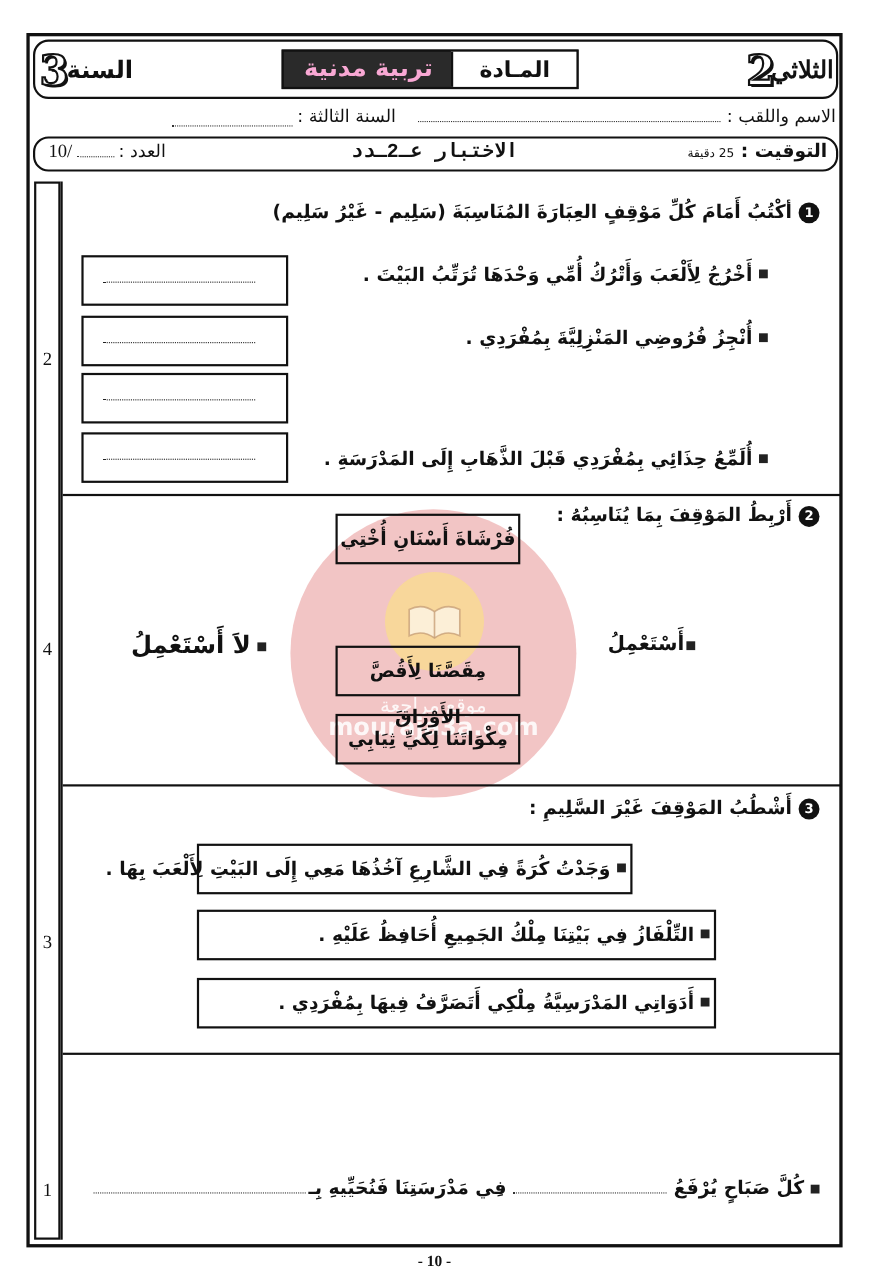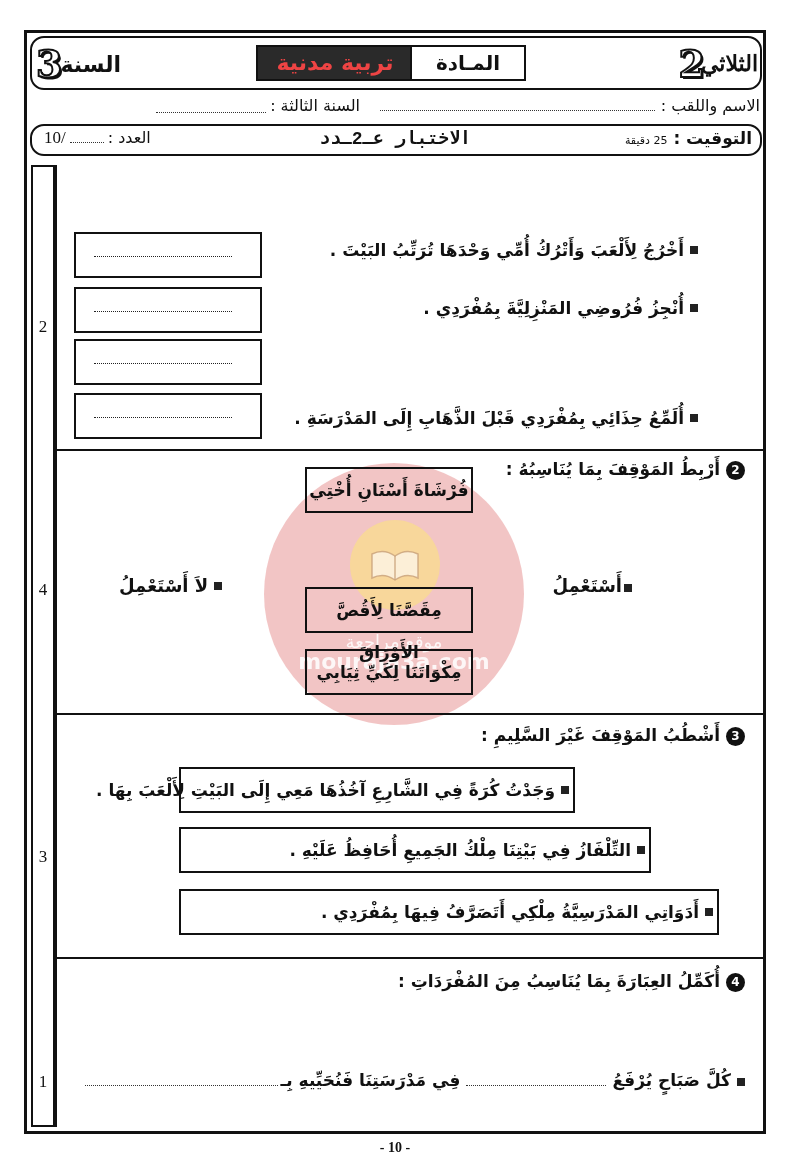--- a/index.html
+++ b/index.html
@@ -7,21 +7,21 @@
          font-family:"DejaVu Serif", serif; color:#111; }
   .abs { position:absolute; }
   .outer { left:24px; top:30px; width:742px; height:1104px; border:3px solid #111; box-sizing:border-box; }
   .hdr-box { border:2px solid #111; border-radius:14px; box-sizing:border-box; }
   .rtl { direction:rtl; }
   .big-digit { font-family:"DejaVu Serif", serif; font-weight:bold; font-size:38px; line-height:38px;
                color:#fff; -webkit-text-stroke:2px #111; text-shadow:2px 2px 0 #111; }
   .subject-box { left:256px; top:45px; width:270px; height:36px; background:#2a2a2a; border:2px solid #111; box-sizing:border-box; }
   .subject-label { position:absolute; right:0; top:0; width:112px; height:32px; background:#fff; border-left:2px solid #111;
                    font-family:"DejaVu Sans", sans-serif; font-weight:bold; font-size:20px; line-height:32px; text-align:center; }
-  .subject-name { position:absolute; left:0; top:0; width:154px; height:32px; color:#ef4444;
+  .subject-name { position:absolute; left:0; top:0; width:154px; height:32px; color:#f9a8d4;
                   font-family:"DejaVu Sans", sans-serif; font-weight:bold; font-size:22px; line-height:32px; text-align:center; }
   .t16 { font-size:16px; font-family:"DejaVu Sans", sans-serif; }
   .dots { border-bottom:1px dotted #333; display:inline-block; }
   .score-col { left:31px; top:165px; width:24px; height:962px; border:2px solid #111; box-sizing:border-box; }
   .score { position:absolute; left:0; width:20px; text-align:center; font-size:17px; font-family:"Liberation Serif", serif; }
   .content { left:55px; top:165px; width:708px; height:962px; border-left:2px solid #111; box-sizing:border-box; }
   .divider { position:absolute; left:0; width:708px; height:0; border-top:2px solid #111; }
   .q-title { position:absolute; right:18px; font-family:"DejaVu Sans", sans-serif; font-weight:bold; font-size:17px; direction:rtl; white-space:nowrap; }
   .qnum { display:inline-block; width:19px; height:19px; border-radius:50%; background:#111; color:#fff; font-size:12px;
           line-height:19px; text-align:center; margin-left:6px; vertical-align:1px; }
@@ -57,21 +57,21 @@
 
 <div class="abs rtl" style="left:38px;top:42px;height:44px;display:flex;align-items:center;">
   <span style="font-family:'DejaVu Sans',sans-serif;font-weight:bold;font-size:22px;">السنة</span>
   <span class="big-digit" style="margin:0 -2px;">3</span>
 </div>
 
 <div class="abs rtl t16" style="right:30px;top:96px;width:380px;display:flex;align-items:baseline;">
   <span>الاسم واللقب :</span>
   <span class="dots" style="flex:1;margin-right:6px;height:14px;"></span>
 </div>
-<div class="abs rtl t16" style="left:30px;top:96px;width:330px;display:flex;align-items:center;">
+<div class="abs rtl t16" style="left:30px;top:96px;width:330px;display:flex;align-items:flex-end;">
   <span>السنة الثالثة :</span>
   <span class="dots" style="width:110px;margin-right:4px;height:14px;"></span>
 </div>
 
 <div class="abs hdr-box" style="left:30px;top:124px;width:732px;height:32px;"></div>
 <div class="abs rtl" style="right:38px;top:128px;display:flex;align-items:baseline;gap:6px;">
   <span style="font-family:'DejaVu Sans',sans-serif;font-weight:bold;font-size:17px;text-align:right;">التوقيت :</span>
   <span style="font-family:'DejaVu Sans',sans-serif;font-size:11px;">25 دقيقة</span>
 </div>
 <div class="abs rtl" style="left:300px;top:127px;width:190px;text-align:center;font-family:Liberation Mono, monospace;font-weight:bold;font-size:18px;">الاختبار عـ2ـدد</div>
@@ -94,20 +94,23 @@
 </div>
 <div class="abs wm-inner">
   <svg width="90" height="90" viewBox="0 0 90 90">
     <path d="M22 58 L22 34 Q34 28 45 36 Q56 28 68 34 L68 58 Q56 52 45 60 Q34 52 22 58 Z" fill="rgba(255,255,255,0.6)" stroke="rgba(200,160,120,0.8)" stroke-width="1.5"></path>
     <line x1="45" y1="36" x2="45" y2="60" stroke="rgba(200,160,120,0.8)" stroke-width="1.5"></line>
   </svg>
 </div>
 
 <div class="abs content">
 
+  <div class="q-title" style="top:18px;">
+    <span class="qnum">1</span><span>أكْتُبُ أَمَامَ كُلِّ مَوْقِفٍ العِبَارَةَ المُنَاسِبَةَ (سَلِيم - غَيْرُ سَلِيم)</span>
+  </div>
 
   <div class="item" style="right:65px;top:75px;"><span class="bullet"></span><span>أَخْرُجُ لِأَلْعَبَ وَأَتْرُكُ أُمِّي وَحْدَهَا تُرَتِّبُ البَيْتَ .</span></div>
   <div class="ans-box" style="top:67px;">
       <div class="dline"></div>
     </div>
 
   <div class="item" style="right:65px;top:133px;"><span class="bullet"></span><span>أُنْجِزُ فُرُوضِي المَنْزِلِيَّةَ بِمُفْرَدِي .</span></div>
   <div class="ans-box" style="top:122px;">
       <div class="dline"></div>
     </div>
@@ -123,41 +126,38 @@
 
   <div class="divider" style="top:284px;"></div>
 
   <div class="q-title" style="top:294px;">
     <span class="qnum">2</span><span>أَرْبِطُ المَوْقِفَ بِمَا يُنَاسِبُهُ :</span>
   </div>
 
   <div class="item" style="right:125px;top:412px;font-size:18px;"><span class="bullet" style="margin-left:0;margin-right:6px;"></span></div>
   <div class="item" style="right:141px;top:410px;font-size:18px;">أَسْتَعْمِلُ</div>
 
-  <div class="item" style="left:62px;top:410px;font-size:18px;"><span class="bullet"></span><span>لاَ أَسْتَعْمِلُ</span></div>
+  <div class="item" style="left:62px;top:410px;font-size:22px;"><span class="bullet"></span><span>لاَ أَسْتَعْمِلُ</span></div>
 
   <div class="match-box" style="top:302px;">فُرْشَاةَ أَسْنَانِ أُخْتِي</div>
   <div class="match-box" style="top:422px;">مِقَصَّنَا لِأَقُصَّ الأَوْرَاقَ</div>
   <div class="match-box" style="top:484px;">مِكْوَاتَنَا لِكَيِّ ثِيَابِي</div>
 
   <div class="divider" style="top:548px;"></div>
 
   <div class="q-title" style="top:560px;">
     <span class="qnum">3</span><span>أَشْطُبُ المَوْقِفَ غَيْرَ السَّلِيمِ :</span>
   </div>
 
   <div class="strike-box" style="left:122px;top:602px;width:396px;"><span class="bullet"></span><span>وَجَدْتُ كُرَةً فِي الشَّارِعِ آخُذُهَا مَعِي إِلَى البَيْتِ لِأَلْعَبَ بِهَا .</span></div>
   <div class="strike-box" style="left:122px;top:662px;width:472px;"><span class="bullet"></span><span>التِّلْفَازُ فِي بَيْتِنَا مِلْكُ الجَمِيعِ أُحَافِظُ عَلَيْهِ .</span></div>
-  <div class="strike-box" style="left:122px;top:724px;width:540px;"><span class="bullet"></span><span>أَدَوَاتِي المَدْرَسِيَّةُ مِلْكِي أَتَصَرَّفُ فِيهَا بِمُفْرَدِي .</span></div>
+  <div class="strike-box" style="left:122px;top:724px;width:472px;"><span class="bullet"></span><span>أَدَوَاتِي المَدْرَسِيَّةُ مِلْكِي أَتَصَرَّفُ فِيهَا بِمُفْرَدِي .</span></div>
 
   <div class="divider" style="top:792px;"></div>
 
-  <div class="q-title" style="top:806px;">
-    <span class="qnum">4</span><span>أُكَمِّلُ العِبَارَةَ بِمَا يُنَاسِبُ مِنَ المُفْرَدَاتِ :</span>
-  </div>
 
   <div class="item" style="right:18px;top:905px;display:flex;align-items:baseline;width:660px;">
     <span class="bullet"></span>
     <span>كُلَّ صَبَاحٍ يُرْفَعُ</span>
     <span class="dots" style="width:140px;margin:0 6px;height:12px;"></span>
     <span>فِي مَدْرَسَتِنَا فَنُحَيِّيهِ بِـ</span>
     <span class="dots" style="flex:1;margin-right:2px;height:12px;"></span>
   </div>
 </div>
 

